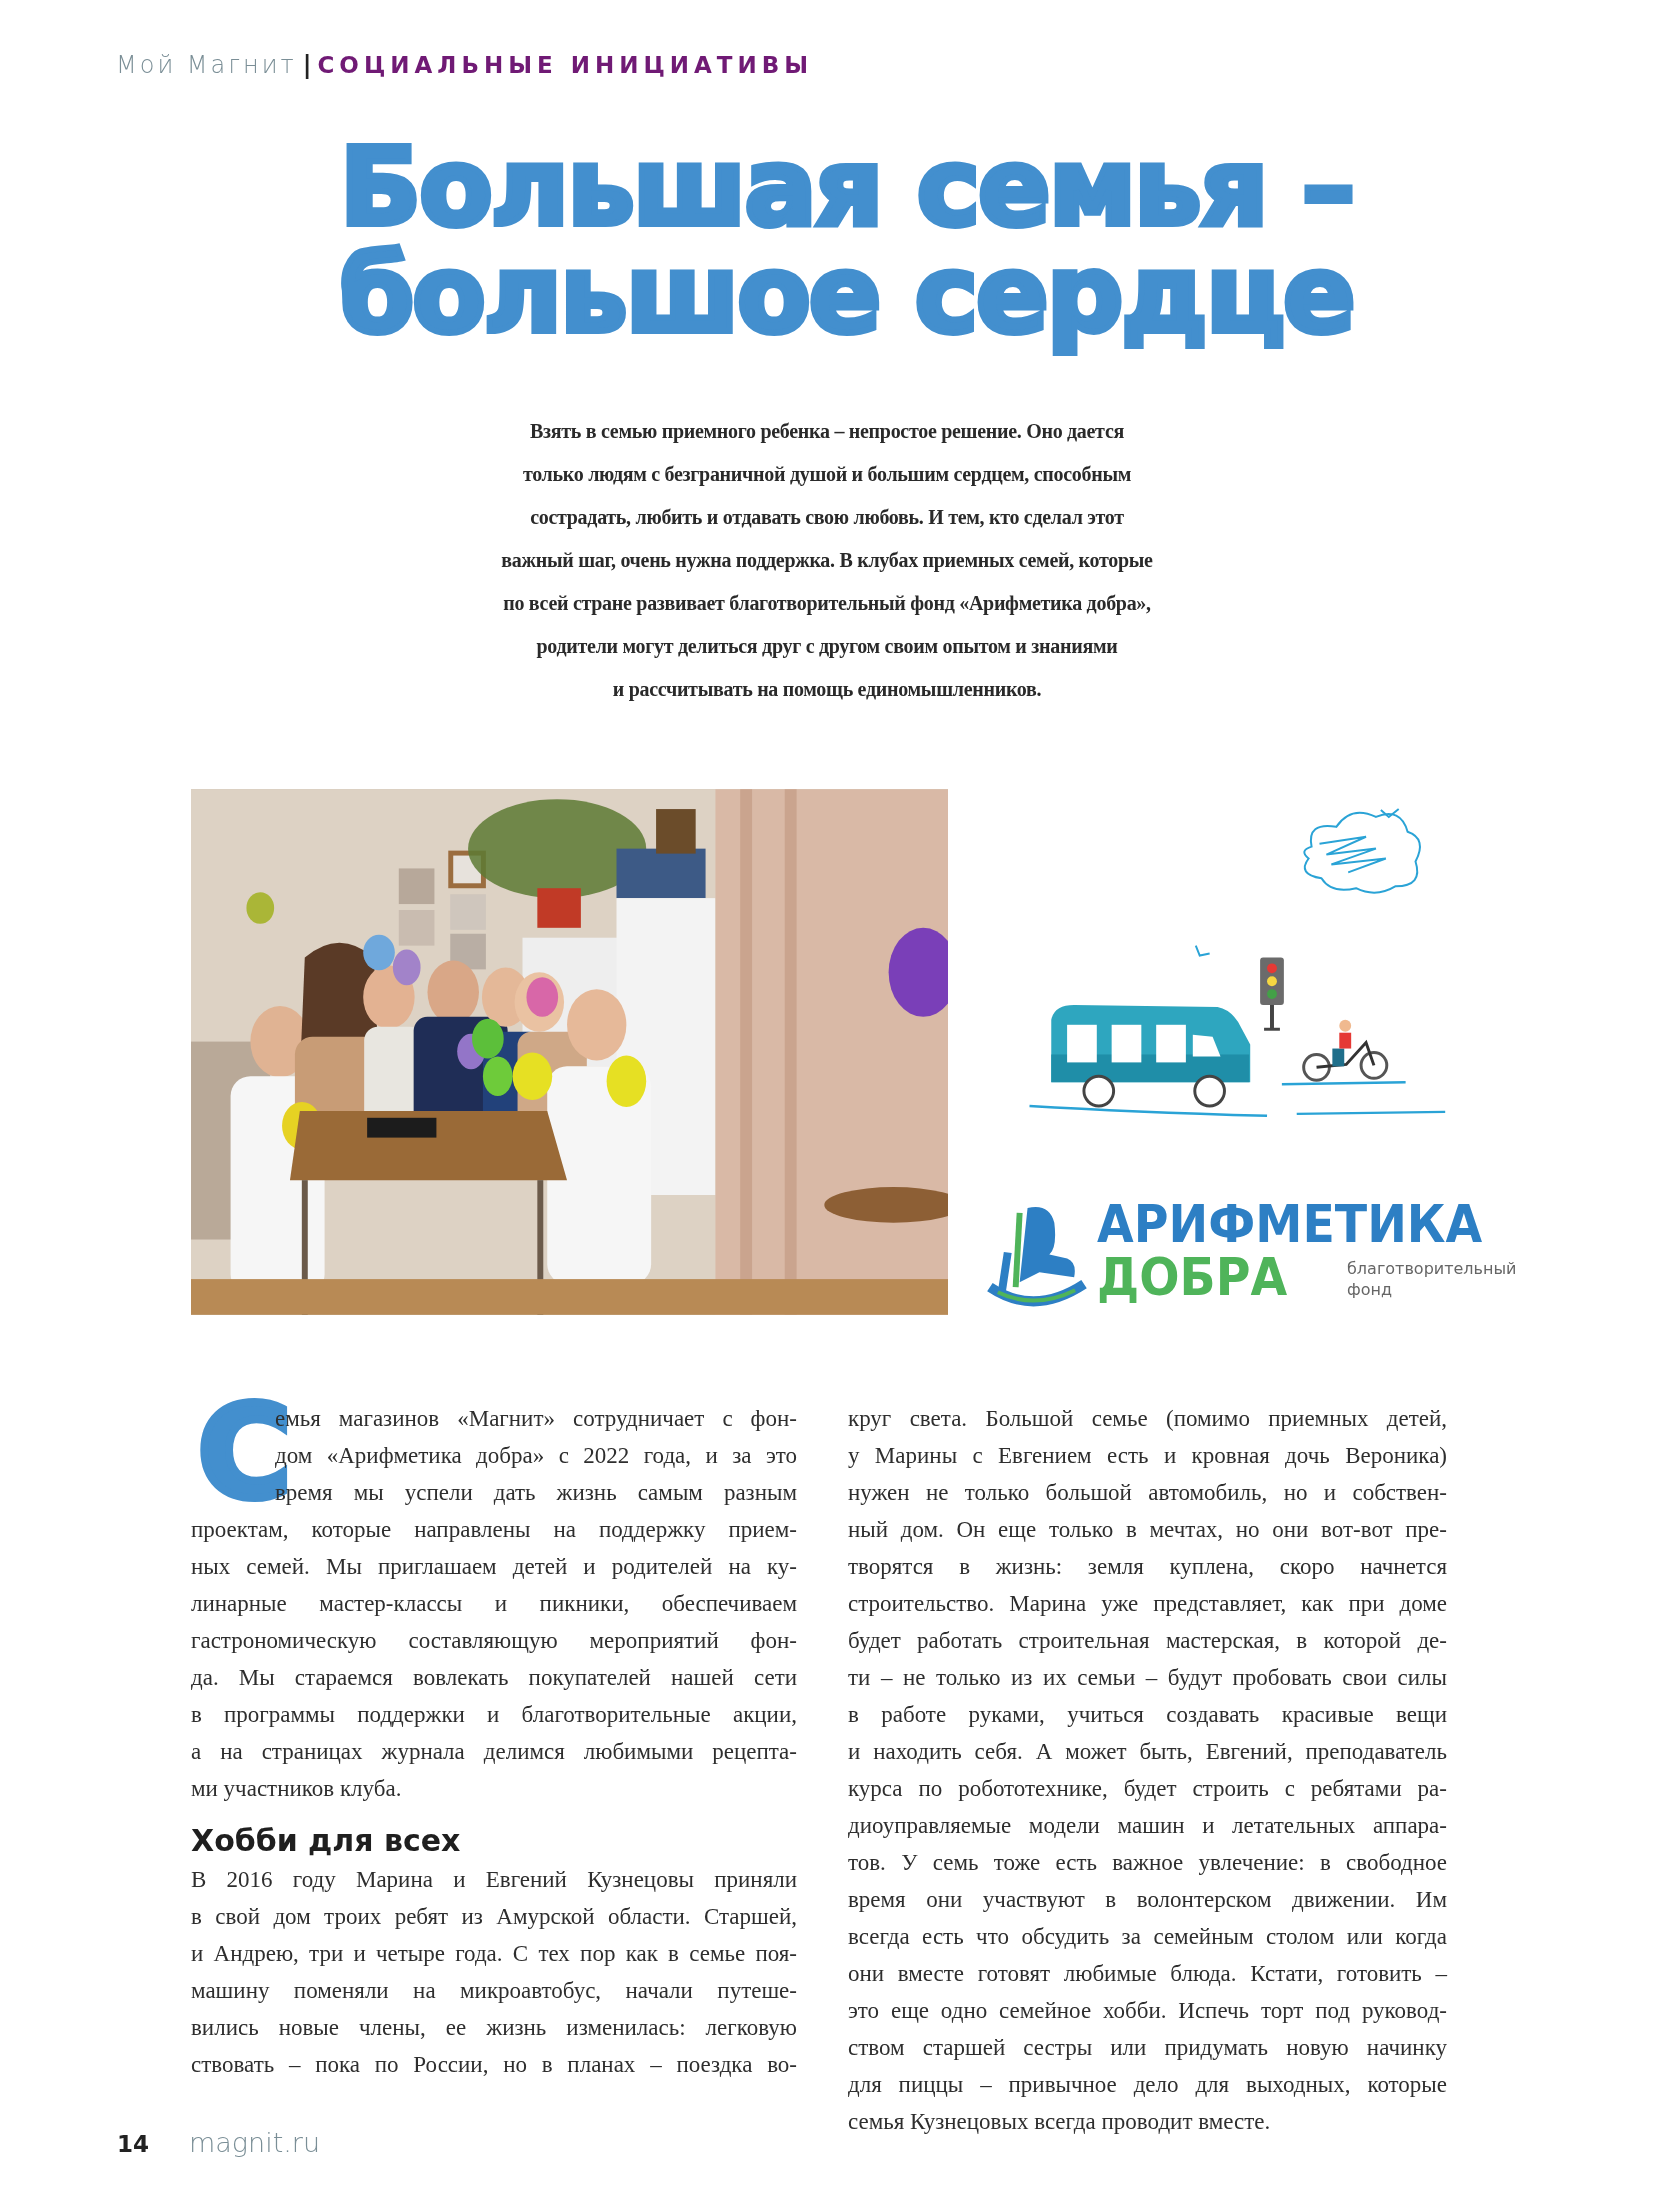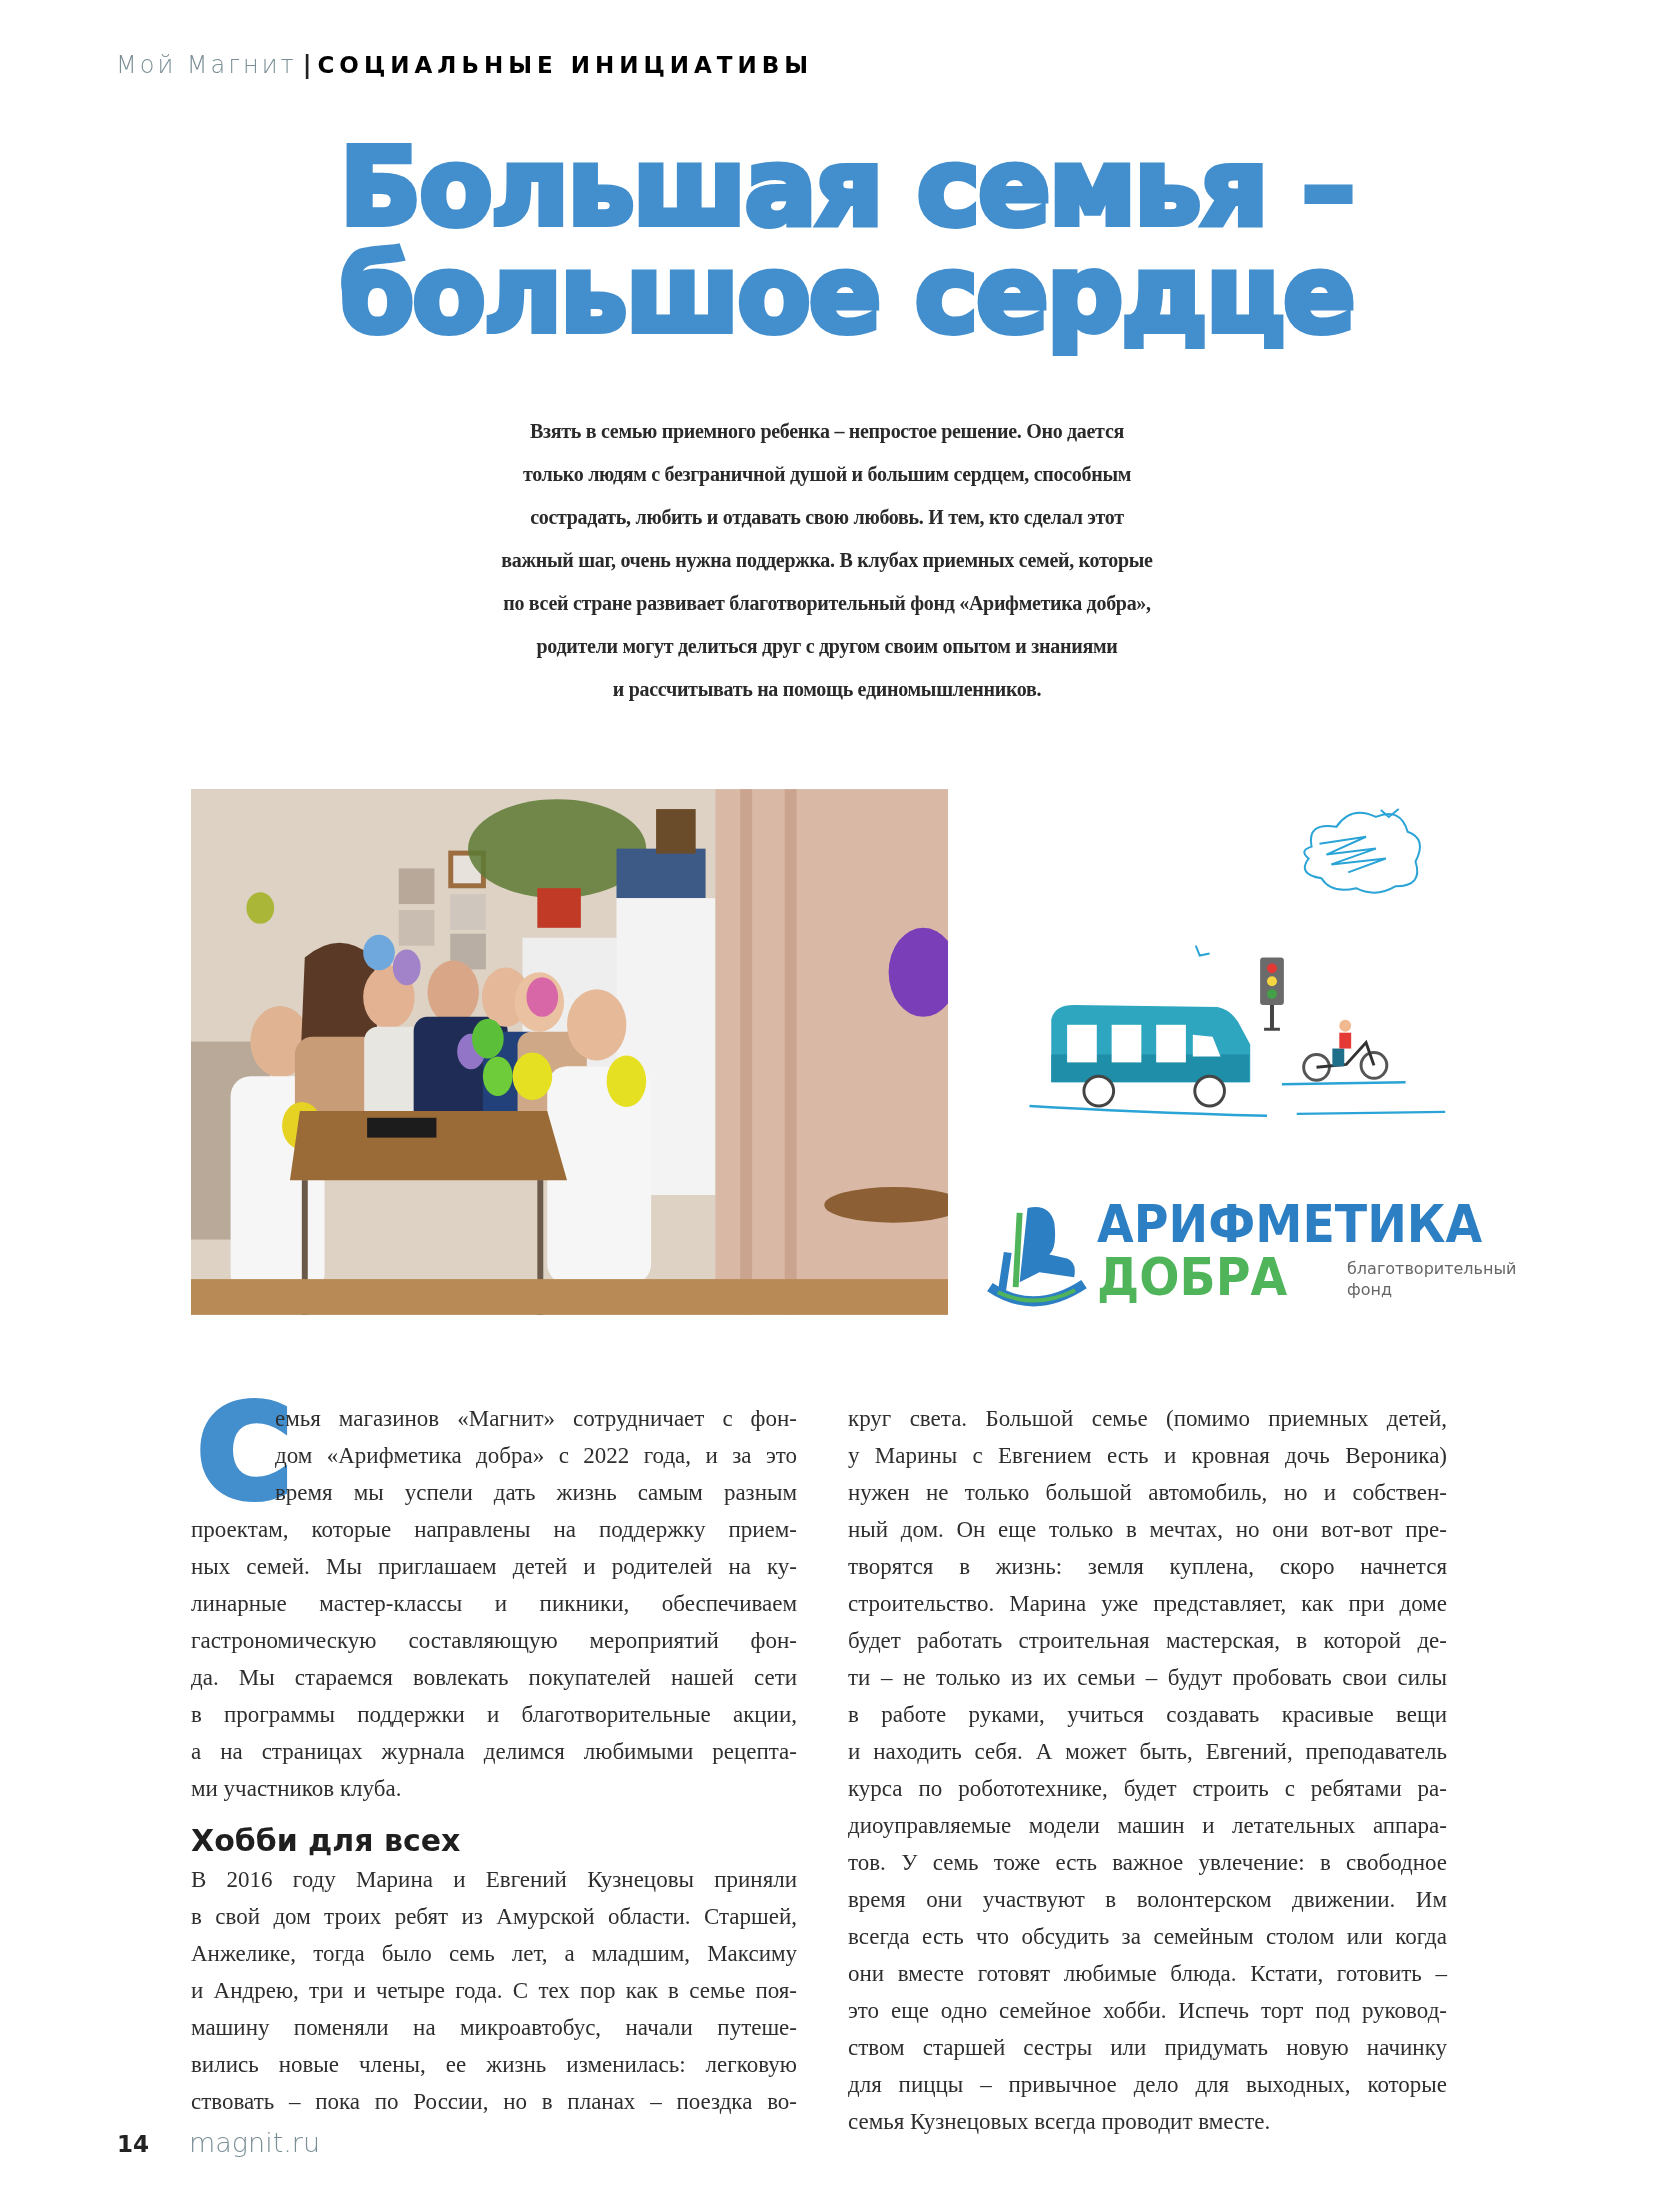--- a/index.html
+++ b/index.html
@@ -1,21 +1,21 @@
 <!DOCTYPE html>
 <html><head>
 <meta charset="utf-8">
 <style>
   html, body { margin: 0; padding: 0; background: #ffffff; }
   body { width: 1656px; height: 2203px; position: relative; overflow: hidden; font-family: "Liberation Serif", serif; color: #2b2b2b; }
 
   .running-head { position: absolute; left: 116px; top: 51px; font-size: 24px; white-space: nowrap; }
   .running-head .mag { font-family: "DejaVu Sans", sans-serif; font-weight: 300; color: #7a8e96; letter-spacing: 3px; }
   .running-head .sep { font-family: "DejaVu Sans", sans-serif; font-weight: 700; color: #222; margin: 0 6px; }
-  .running-head .section { font-family: "DejaVu Sans", sans-serif; font-weight: 700; color: #000000; letter-spacing: 5px; font-size: 23px; }
+  .running-head .section { font-family: "DejaVu Sans", sans-serif; font-weight: 700; color: #701a75; letter-spacing: 5px; font-size: 23px; }
 
   .title { position: absolute; left: 198px; top: 134px; width: 1297px; text-align: center; color: #438fce; font-family: "DejaVu Sans", sans-serif; font-weight: 900; font-size: 107px; line-height: 107px; letter-spacing: -2px; transform: scaleY(1.0); }
   .title div { white-space: nowrap; font-weight: bold; -webkit-text-stroke: 6px #438fce; }
 
   .lead { position: absolute; left: 218px; top: 410px; width: 1218px; text-align: center; font-family: "Liberation Serif", serif; font-weight: 700; font-size: 20px; line-height: 43px; color: #2a2a2a; letter-spacing: -0.3px; }
   .lead span { display: block; white-space: nowrap; }
 
   .photo { position: absolute; left: 191px; top: 789px; width: 757px; height: 526px; overflow: hidden; background: linear-gradient(180deg, #d8ccbd 0%, #e2d6c6 40%, #c9a57e 70%, #a57a4a 100%); }
 
   .illus { position: absolute; left: 980px; top: 787px; width: 485px; height: 337px; }
@@ -189,21 +189,20 @@
   <span class="ln">ных семей. Мы приглашаем детей и родителей на ку-</span>
   <span class="ln">линарные мастер-классы и пикники, обеспечиваем</span>
   <span class="ln">гастрономическую составляющую мероприятий фон-</span>
   <span class="ln">да. Мы стараемся вовлекать покупателей нашей сети</span>
   <span class="ln">в программы поддержки и благотворительные акции,</span>
   <span class="ln">а на страницах журнала делимся любимыми рецепта-</span>
   <span class="ln last">ми участников клуба.</span>
   <span class="subhead">Хобби для всех</span>
   <span class="ln">В 2016 году Марина и Евгений Кузнецовы приняли</span>
   <span class="ln">в свой дом троих ребят из Амурской области. Старшей,</span>
-  <span class="ln">Анжелике, тогда было семь лет, а младшим, Максиму</span>
   <span class="ln">и Андрею, три и четыре года. С тех пор как в семье поя-</span>
   <span class="ln">машину поменяли на микроавтобус, начали путеше-</span>
   <span class="ln">вились новые члены, ее жизнь изменилась: легковую</span>
   <span class="ln">ствовать – пока по России, но в планах – поездка во-</span>
 </div>
 
 <div class="col col-right">
   <span class="ln">круг света. Большой семье (помимо приемных детей,</span>
   <span class="ln">у Марины с Евгением есть и кровная дочь Вероника)</span>
   <span class="ln">нужен не только большой автомобиль, но и собствен-</span>

